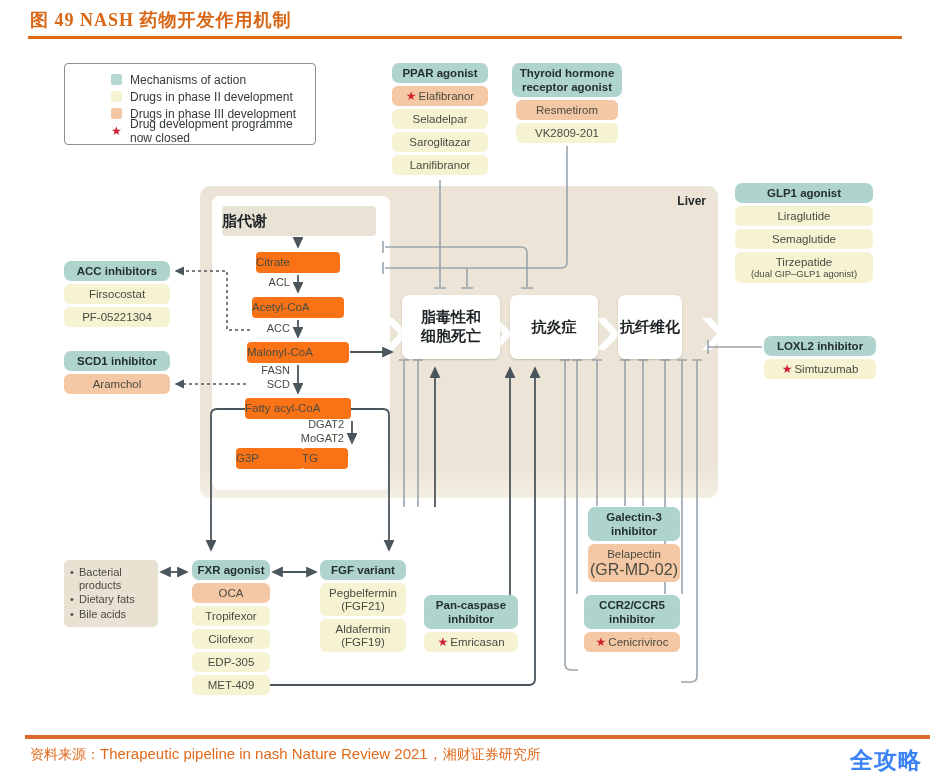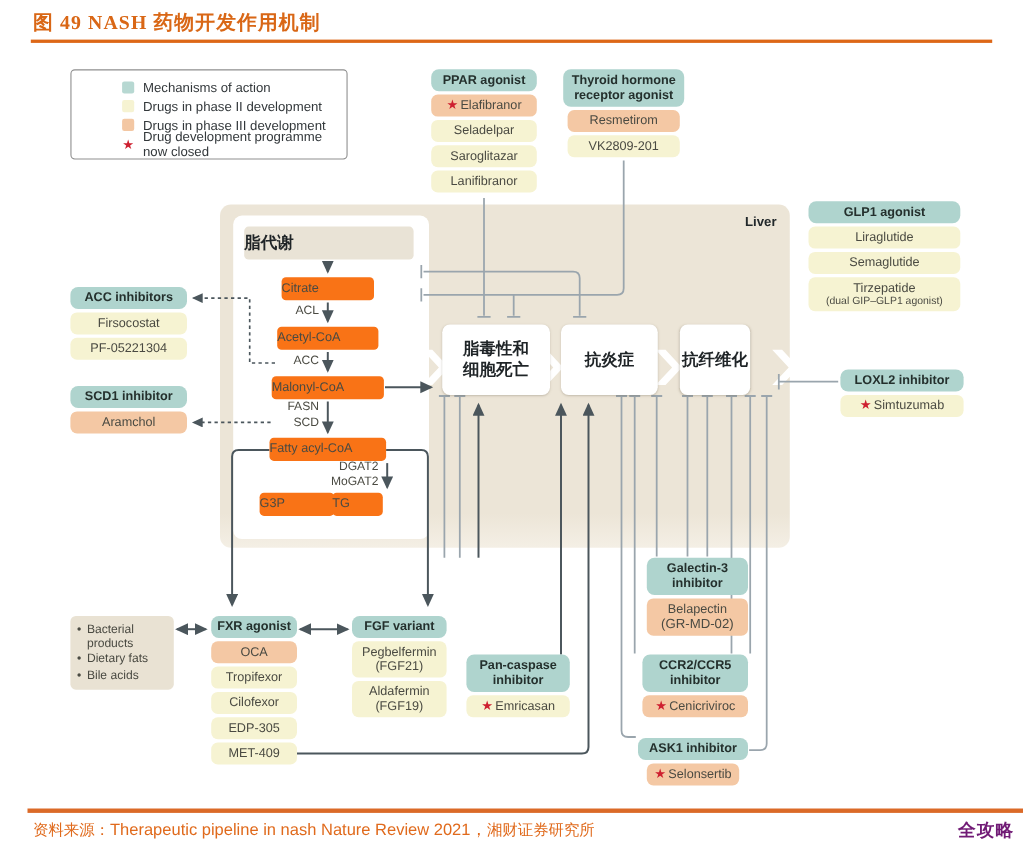--- a/index.html
+++ b/index.html
@@ -5,21 +5,21 @@
   html,body{margin:0;padding:0;background:#fff;}
   .canvas{position:relative;width:930px;height:777px;background:#fff;overflow:hidden;
           font-family:"Liberation Sans",sans-serif;color:#33383b;}
   
   .fig-title{position:absolute;left:30px;top:8px;font-family:"Liberation Serif",serif;
              font-weight:bold;font-size:18px;color:#d96716;letter-spacing:1px;}
   .title-rule{position:absolute;left:28px;top:36px;width:874px;height:3px;background:#dd6717;}
   .src-rule{position:absolute;left:25px;top:735px;width:905px;height:4px;background:#db6a28;}
   .src-line{position:absolute;left:30px;top:745px;width:815px;font-size:15px;color:#e06a1c;}
   .src-prefix,.src-suffix{font-family:"Liberation Serif",serif;font-size:14px;}
-  .watermark{position:absolute;right:8px;top:745px;font-weight:bold;font-size:16px;color:#701a75;letter-spacing:1px;}
+  .watermark{position:absolute;right:8px;top:745px;font-weight:bold;font-size:23px;color:#3b82f6;letter-spacing:1px;}
   
   .legend{position:absolute;left:64px;top:63px;width:252px;height:82px;background:#fff;
           border:1.5px solid #8f8f8f;border-radius:4px;padding:7px 0 0 10px;box-sizing:border-box;}
   .legend-item{display:flex;align-items:center;height:17px;font-size:12px;color:#33383b;padding-left:36px;}
   .sw{width:11px;height:11px;border-radius:2px;margin-right:8px;flex:0 0 11px;}
   .sw-mech{background:#b7d8d2;} .sw-p2{background:#f6f3d2;} .sw-p3{background:#f3c7a3;}
   .star{color:#ce2030;font-size:12px;line-height:1;margin-right:2px;}
   .legend .star{width:11px;margin-right:8px;flex:0 0 11px;text-align:center;}
   
   .liver{position:absolute;left:200px;top:186px;width:518px;height:312px;border-radius:10px;
@@ -193,32 +193,28 @@
   </div>
 
 
   <div class="group" style="left:424px;top:595px;width:94px;">
     <div class="cell hd">Pan-caspase inhibitor</div>
     <div class="cell p2"><span class="star">★</span><span>Emricasan</span></div>
   </div>
 
   <div class="group" style="left:588px;top:507px;width:92px;">
     <div class="cell hd">Galectin-3 inhibitor</div>
-    <div class="cell p3"><span>Belapectin</span><span class="sub" style="font-size:12px;">(GR-MD-02)</span></div>
+    <div class="cell p3"><span>Belapectin</span><span class="sub" style="font-size:16px;text-align:right;">(GR-MD-02)</span></div>
   </div>
 
   <div class="group" style="left:584px;top:595px;width:96px;">
     <div class="cell hd">CCR2/CCR5 inhibitor</div>
     <div class="cell p3"><span class="star">★</span><span>Cenicriviroc</span></div>
   </div>
 
-  <div class="group" style="left:580px;top:671px;width:100px;">
-    <div class="cell hd">ASK1 inhibitor</div>
-    <div class="cell p3" style="margin:0 8px;"><span class="star">★</span><span>Selonsertib</span></div>
-  </div>
 
   <div class="group" style="left:192px;top:560px;width:78px;">
     <div class="cell hd">FXR agonist</div>
     <div class="cell p3"><span>OCA</span></div>
     <div class="cell p2"><span>Tropifexor</span></div>
     <div class="cell p2"><span>Cilofexor</span></div>
     <div class="cell p2"><span>EDP-305</span></div>
     <div class="cell p2"><span>MET-409</span></div>
   </div>
 

